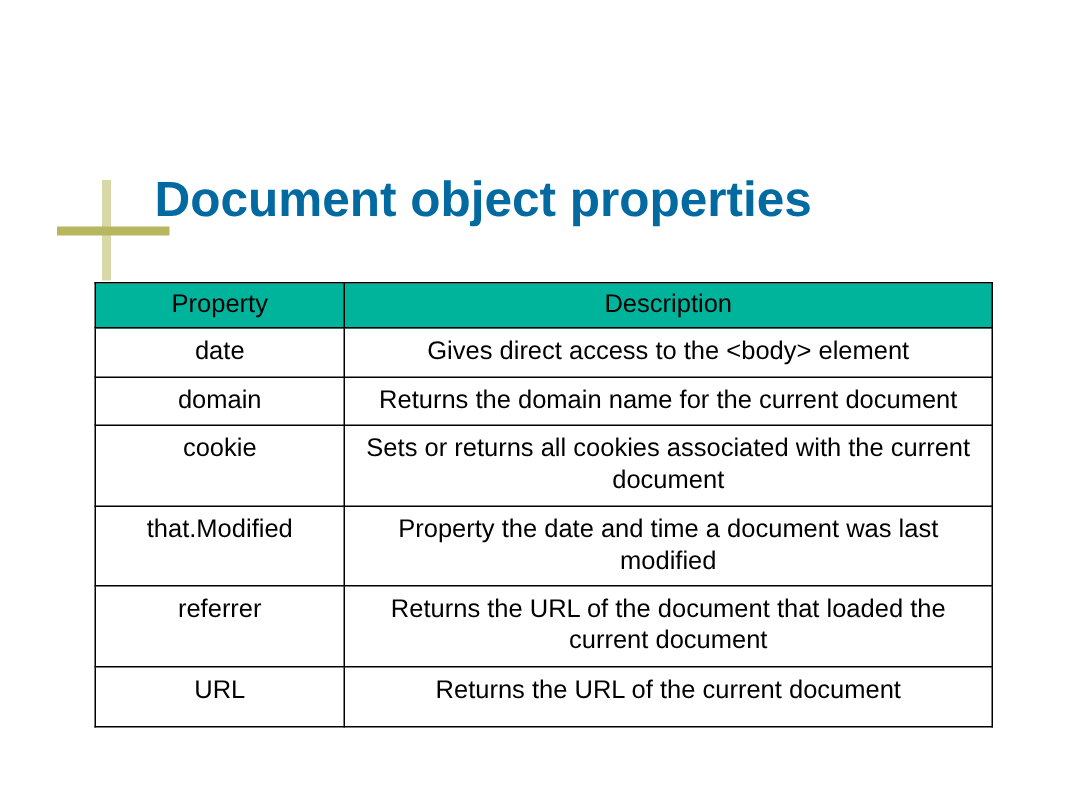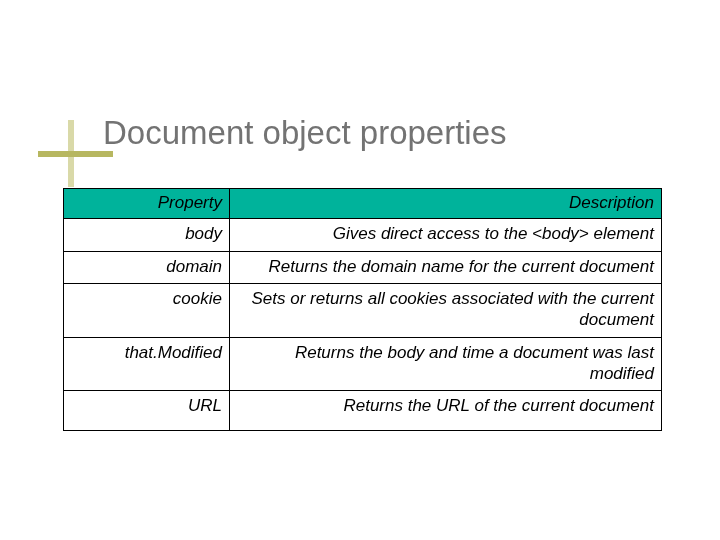--- a/index.html
+++ b/index.html
@@ -25,39 +25,38 @@
     top: 120px;
     width: 6px;
     height: 67px;
     background: #d9d9a8;
   }
   h1.title {
     position: absolute;
     left: 103px;
     top: 114px;
     font-size: 33px;
-    font-weight: 400;
-    color: #737373;
+    font-weight: 700;
+    color: #0369a1;
     font-family: Verdana, Geneva, sans-serif;
   }
   table.props {
     position: absolute;
     left: 63px;
     top: 188px;
     width: 598px;
     border-collapse: collapse;
     table-layout: fixed;
   }
   table.props col.c1 { width: 166px; }
   table.props col.c2 { width: 432px; }
   table.props th, table.props td {
     border: 1.5px solid #000;
-    text-align: right;
+    text-align: center;
     vertical-align: top;
-    font-style: italic;
   }
   table.props th {
     background: #00b39b;
     font-weight: 400;
     font-size: 17px;
     color: #000;
     padding: 4px 7px 5px 7px;
   }
   table.props td {
     font-size: 17px;
@@ -81,33 +80,37 @@
       <col class="c2">
     </colgroup>
   <thead>
     <tr>
       <th>Property</th>
       <th>Description</th>
     </tr>
   </thead>
   <tbody>
     <tr>
-      <td>body</td>
+      <td>date</td>
       <td>Gives direct access to the &lt;body&gt; element</td>
     </tr>
     <tr>
       <td>domain</td>
       <td>Returns the domain name for the current document</td>
     </tr>
     <tr>
       <td>cookie</td>
       <td>Sets or returns all cookies associated with the current document</td>
     </tr>
     <tr>
       <td>that.Modified</td>
-      <td>Returns the body and time a document was last modified</td>
+      <td>Property the date and time a document was last modified</td>
+    </tr>
+    <tr>
+      <td>referrer</td>
+      <td>Returns the URL of the document that loaded the current document</td>
     </tr>
     <tr class="single">
       <td>URL</td>
       <td>Returns the URL of the current document</td>
     </tr>
   </tbody>
 </table>
 
 </body></html>

